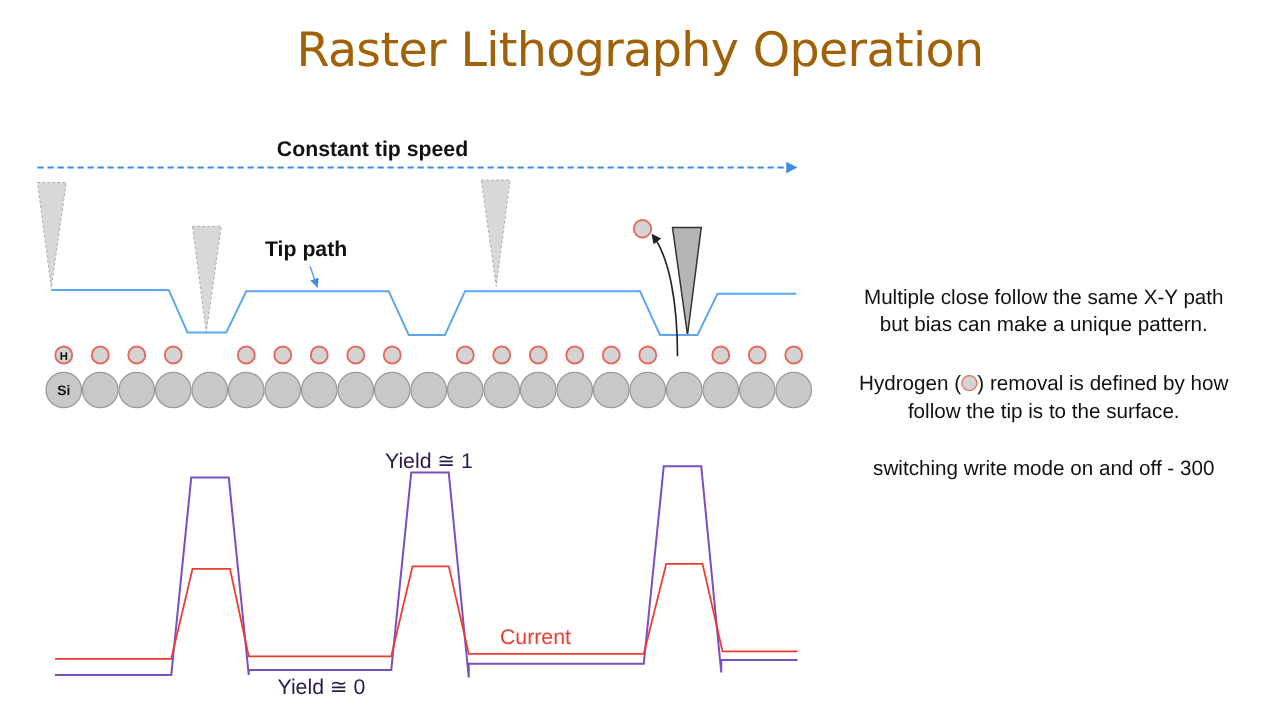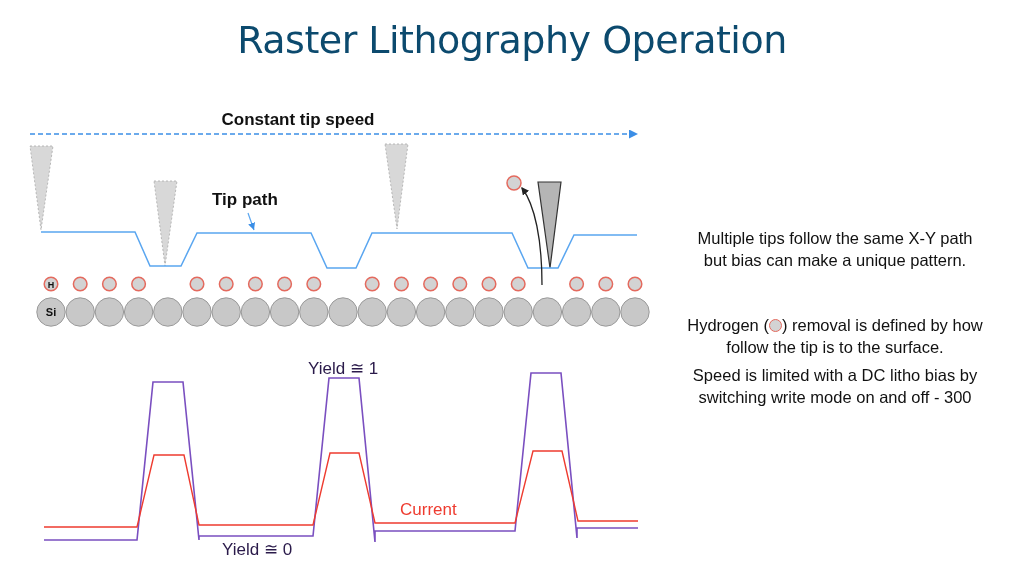--- a/index.html
+++ b/index.html
@@ -1,17 +1,17 @@
 <!DOCTYPE html>
 <html><head>
 <meta charset="utf-8">
 <style>
   html, body { margin:0; padding:0; background:#ffffff; }
   body { width:1024px; height:576px; position:relative; overflow:hidden; font-family:"Liberation Sans", sans-serif; }
-  .title { position:absolute; left:0; top:18px; width:1024px; text-align:center; font-family:"DejaVu Sans", sans-serif; font-size:38px; color:#0c4a6e; letter-spacing:-0.5px; }
+  .title { position:absolute; left:0; top:18px; width:1024px; text-align:center; font-family:"DejaVu Sans", sans-serif; font-size:38px; color:#a16207; letter-spacing:-0.5px; }
   svg.diagram { position:absolute; left:0; top:0; }
   .side { position:absolute; left:650px; width:370px; text-align:center; font-size:16.5px; color:#111; line-height:22px; }
   .hicon { display:inline-block; width:11px; height:11px; border:1.5px solid #e46a5e; border-radius:50%; background:#d3d3d3; vertical-align:-1px; }
 </style>
 </head>
 <body>
 
 <div class="title">Raster Lithography Operation</div>
 
 <svg class="diagram" width="1024" height="576">
@@ -86,23 +86,22 @@
 
   <polyline fill="none" stroke="#7a4fc0" stroke-width="1.6" points="44,540 137,540 153,382 183,382 199,540 199,536 313,536 329,378 359,378 375,542 375,531 515,531 531,373 561,373 577,538 577,528 638,528"></polyline>
   <polyline fill="none" stroke="#ee3b2f" stroke-width="1.4" points="44,527 137,527 154,455 184,455 199,525 313,525 330,453 359,453 375,523 515,523 533,451 562,451 578,521 638,521"></polyline>
 
   <text x="308" y="374" font-family="Liberation Sans, sans-serif" font-size="17" fill="#2a1a4a">Yield ≅ 1</text>
   <text x="222" y="555" font-family="Liberation Sans, sans-serif" font-size="17" fill="#2a1a4a">Yield ≅ 0</text>
   <text x="400" y="515" font-family="Liberation Sans, sans-serif" font-size="17" fill="#ee3b2f">Current</text>
 </svg>
 
 <div class="side" style="top:227px;">
-  <div>Multiple tips follow the same X-Y path</div>
+  <div>Multiple close follow the same X-Y path</div>
   <div>but bias can make a unique pattern.</div>
 </div>
-<div class="side" style="top:296px;margin-top:18px;">
+<div class="side" style="top:296px;">
   <div><span>Hydrogen (</span><span class="hicon"></span><span>) removal is defined by how</span></div>
   <div>follow the tip is to the surface.</div>
 </div>
 <div class="side" style="top:364px;">
-  <div>Speed is limited with a DC litho bias by</div>
   <div>switching write mode on and off - 300</div>
 </div>
 
 </body></html>

